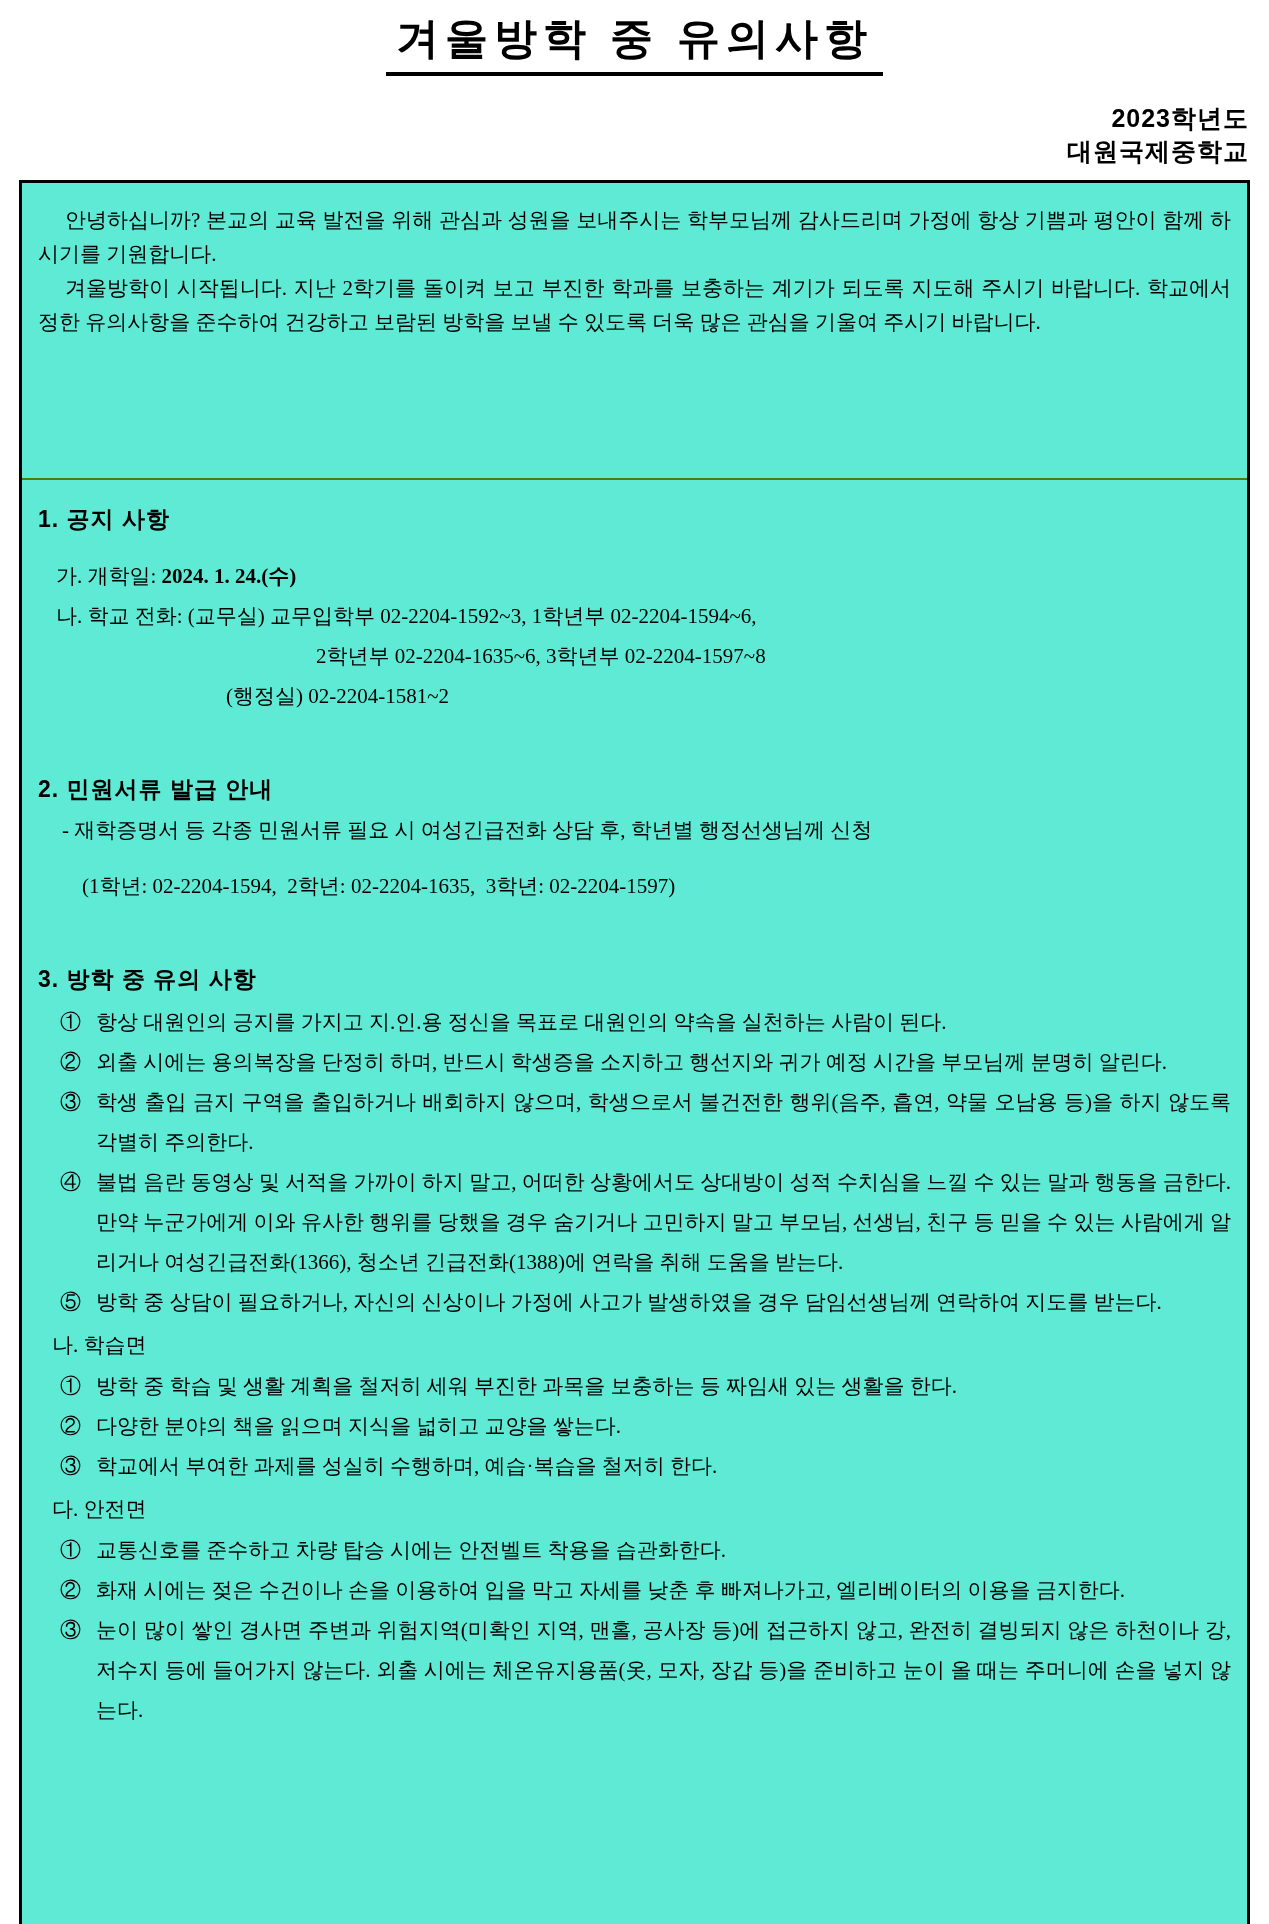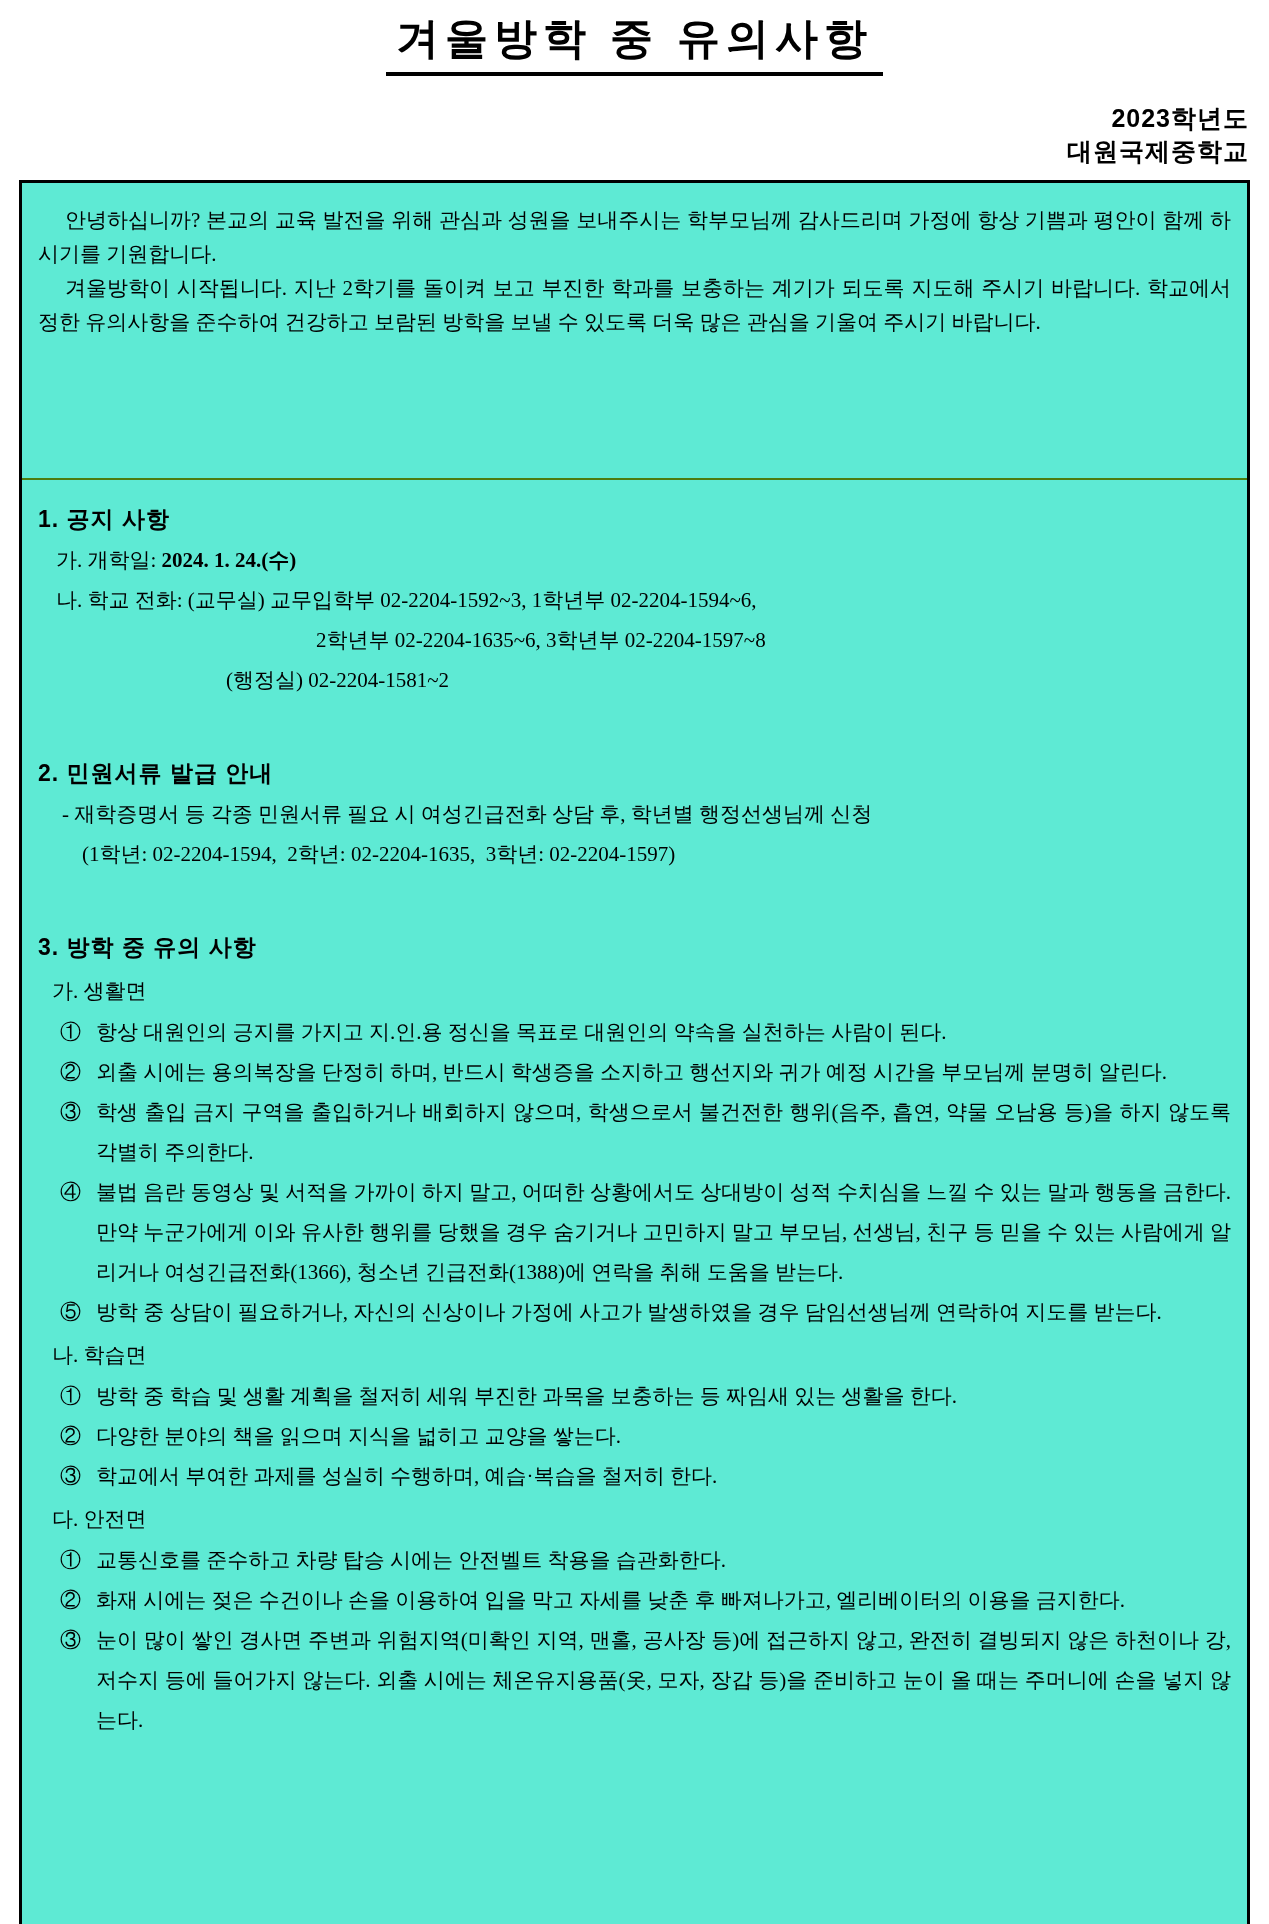--- a/index.html
+++ b/index.html
@@ -47,21 +47,21 @@
   .sections {
     border-top:2px solid #4d7c0f;
     padding:18px 16px 42px;
     font-size:21px; line-height:40px;
   }
   .sec-heading {
     font-family:"Liberation Sans", sans-serif;
     font-weight:bold; font-size:23px; line-height:42px; letter-spacing:1px;
   }
   .line { white-space:normal; }
-  .prewrap { white-space:pre-wrap; }
+  .prewrap { white-space:pre-wrap;margin-top:16px; }
   .bold { font-weight:bold; }
   .pad1 { padding-left:18px; }
   .pad2 { padding-left:24px; }
   .pad3 { padding-left:44px; }
   .indent-phone2 { padding-left:278px; }
   .indent-phone3 { padding-left:188px; }
   .gap-top { margin-top:52px; }
   .gap-top-sm { margin-top:42px; }
 
   .subsec { margin-top:2px; }
@@ -104,21 +104,20 @@
       <section class="sec gap-top">
         <h2 class="sec-heading">2. 민원서류 발급 안내</h2>
         <div class="line pad2">- 재학증명서 등 각종 민원서류 필요 시 여성긴급전화 상담 후, 학년별 행정선생님께 신청</div>
         <div class="line pad3 prewrap">(1학년: 02-2204-1594,  2학년: 02-2204-1635,  3학년: 02-2204-1597)</div>
       </section>
 
       <section class="sec gap-top">
         <h2 class="sec-heading">3. 방학 중 유의 사항</h2>
 
         <div class="subsec">
-          <h3 class="subsec-title">가. 생활면</h3>
           <div class="num-item">
             <span class="marker">①</span>
             <span class="item-text">항상 대원인의 긍지를 가지고 지.인.용 정신을 목표로 대원인의 약속을 실천하는 사람이 된다.</span>
           </div>
           <div class="num-item">
             <span class="marker">②</span>
             <span class="item-text">외출 시에는 용의복장을 단정히 하며, 반드시 학생증을 소지하고 행선지와 귀가 예정 시간을 부모님께 분명히 알린다.</span>
           </div>
           <div class="num-item">
             <span class="marker">③</span>

